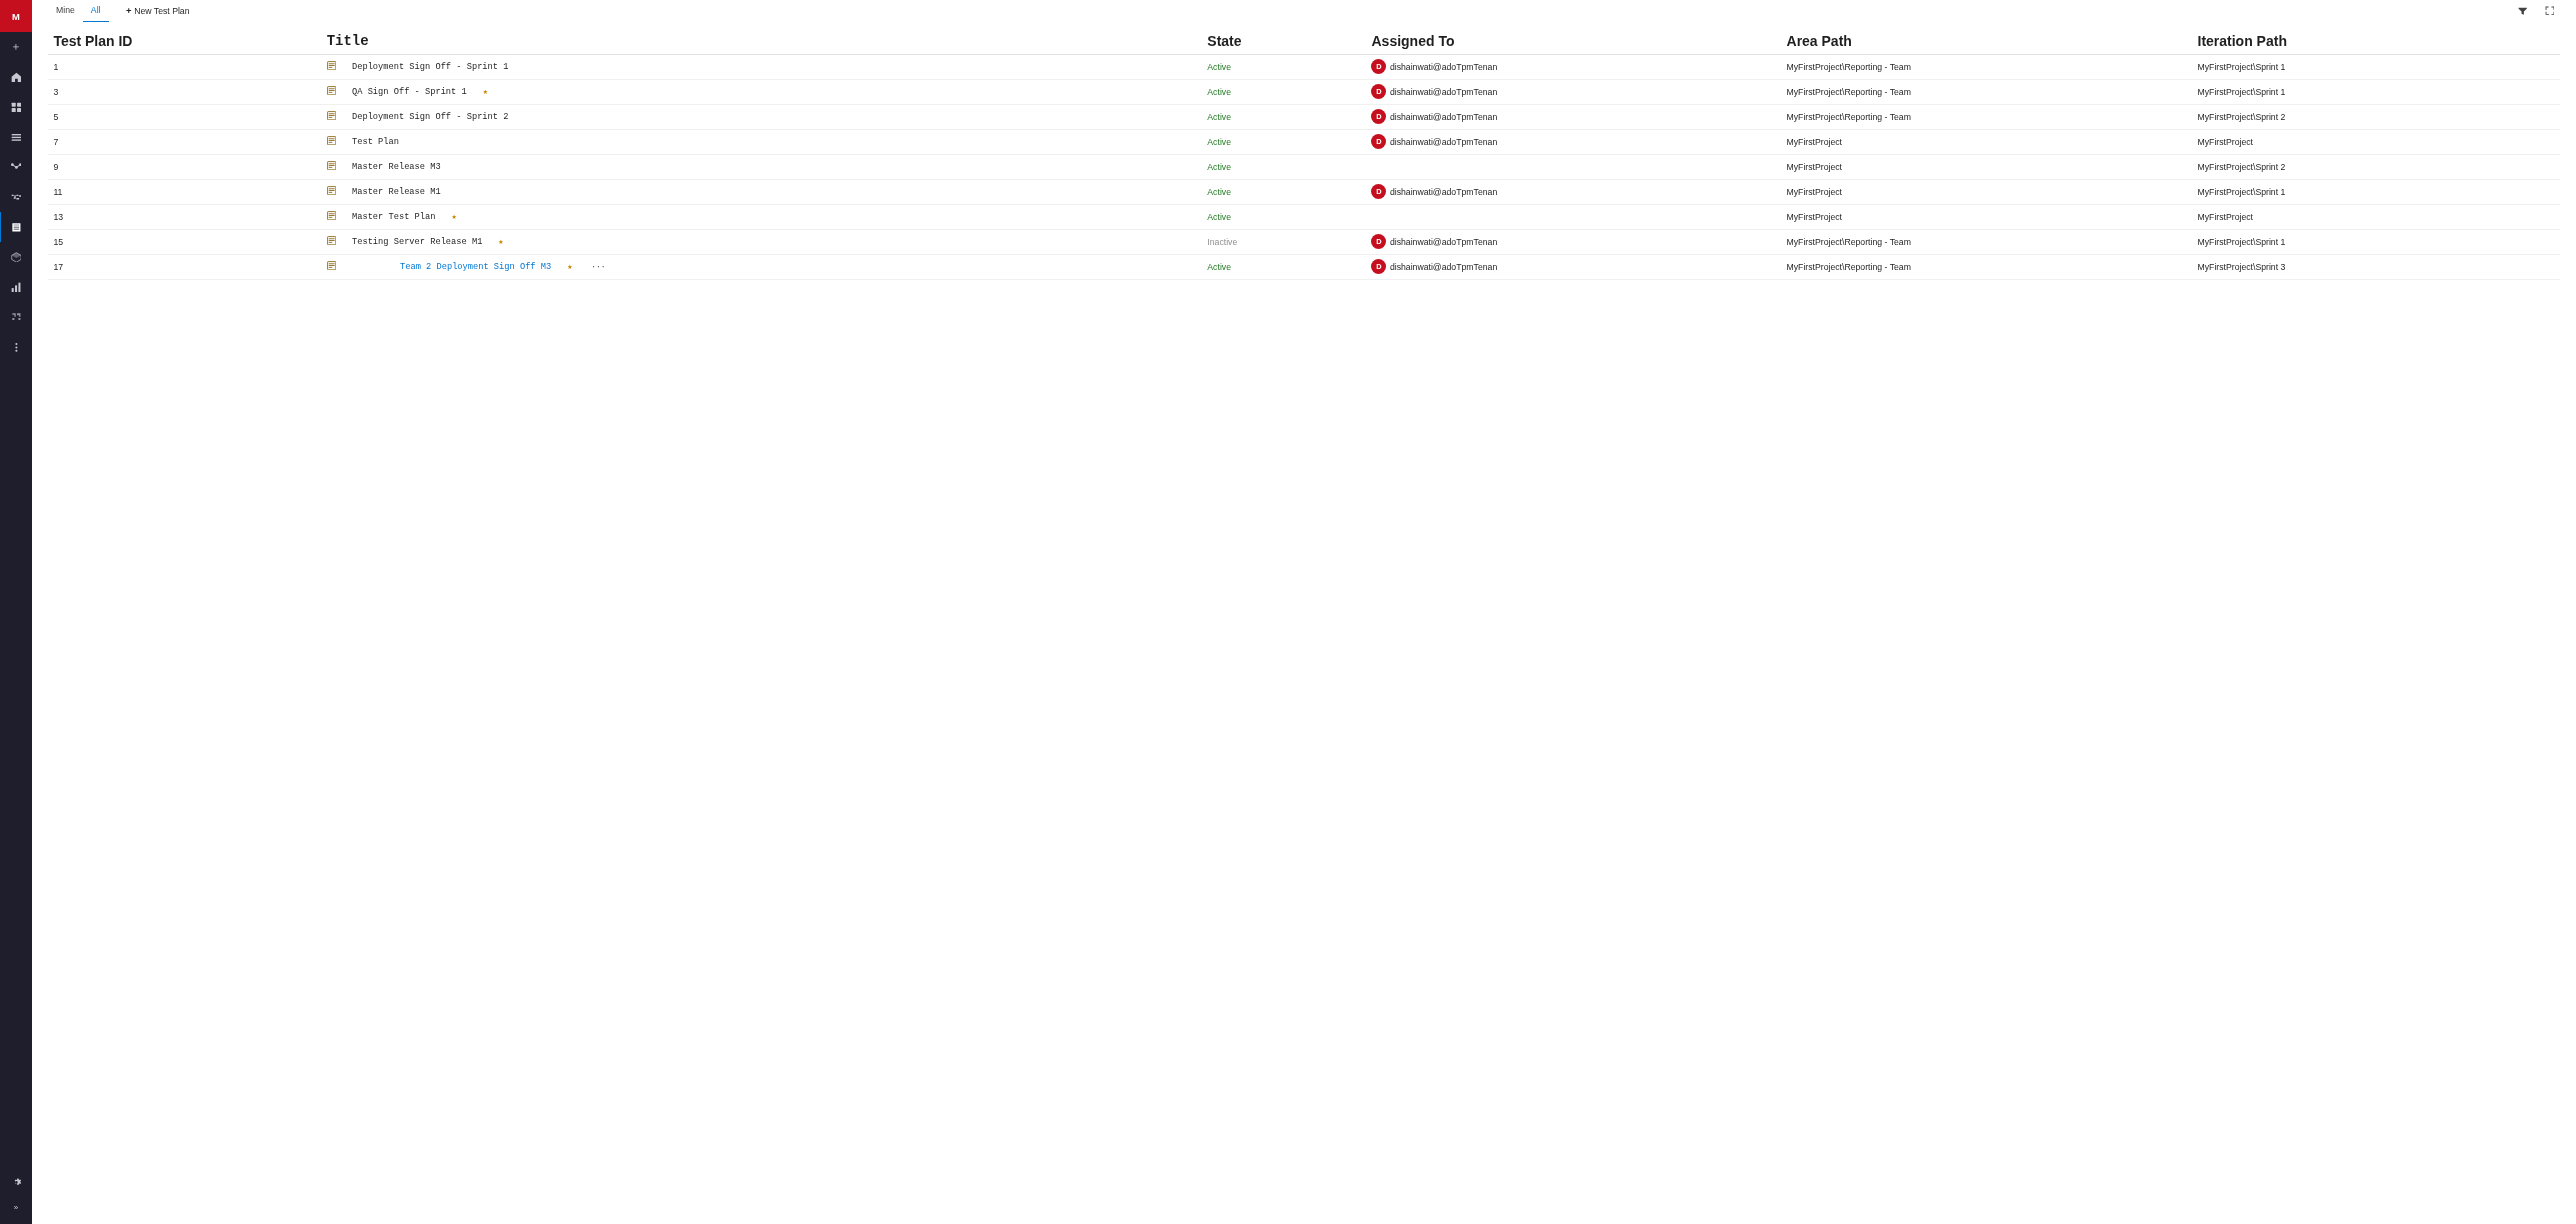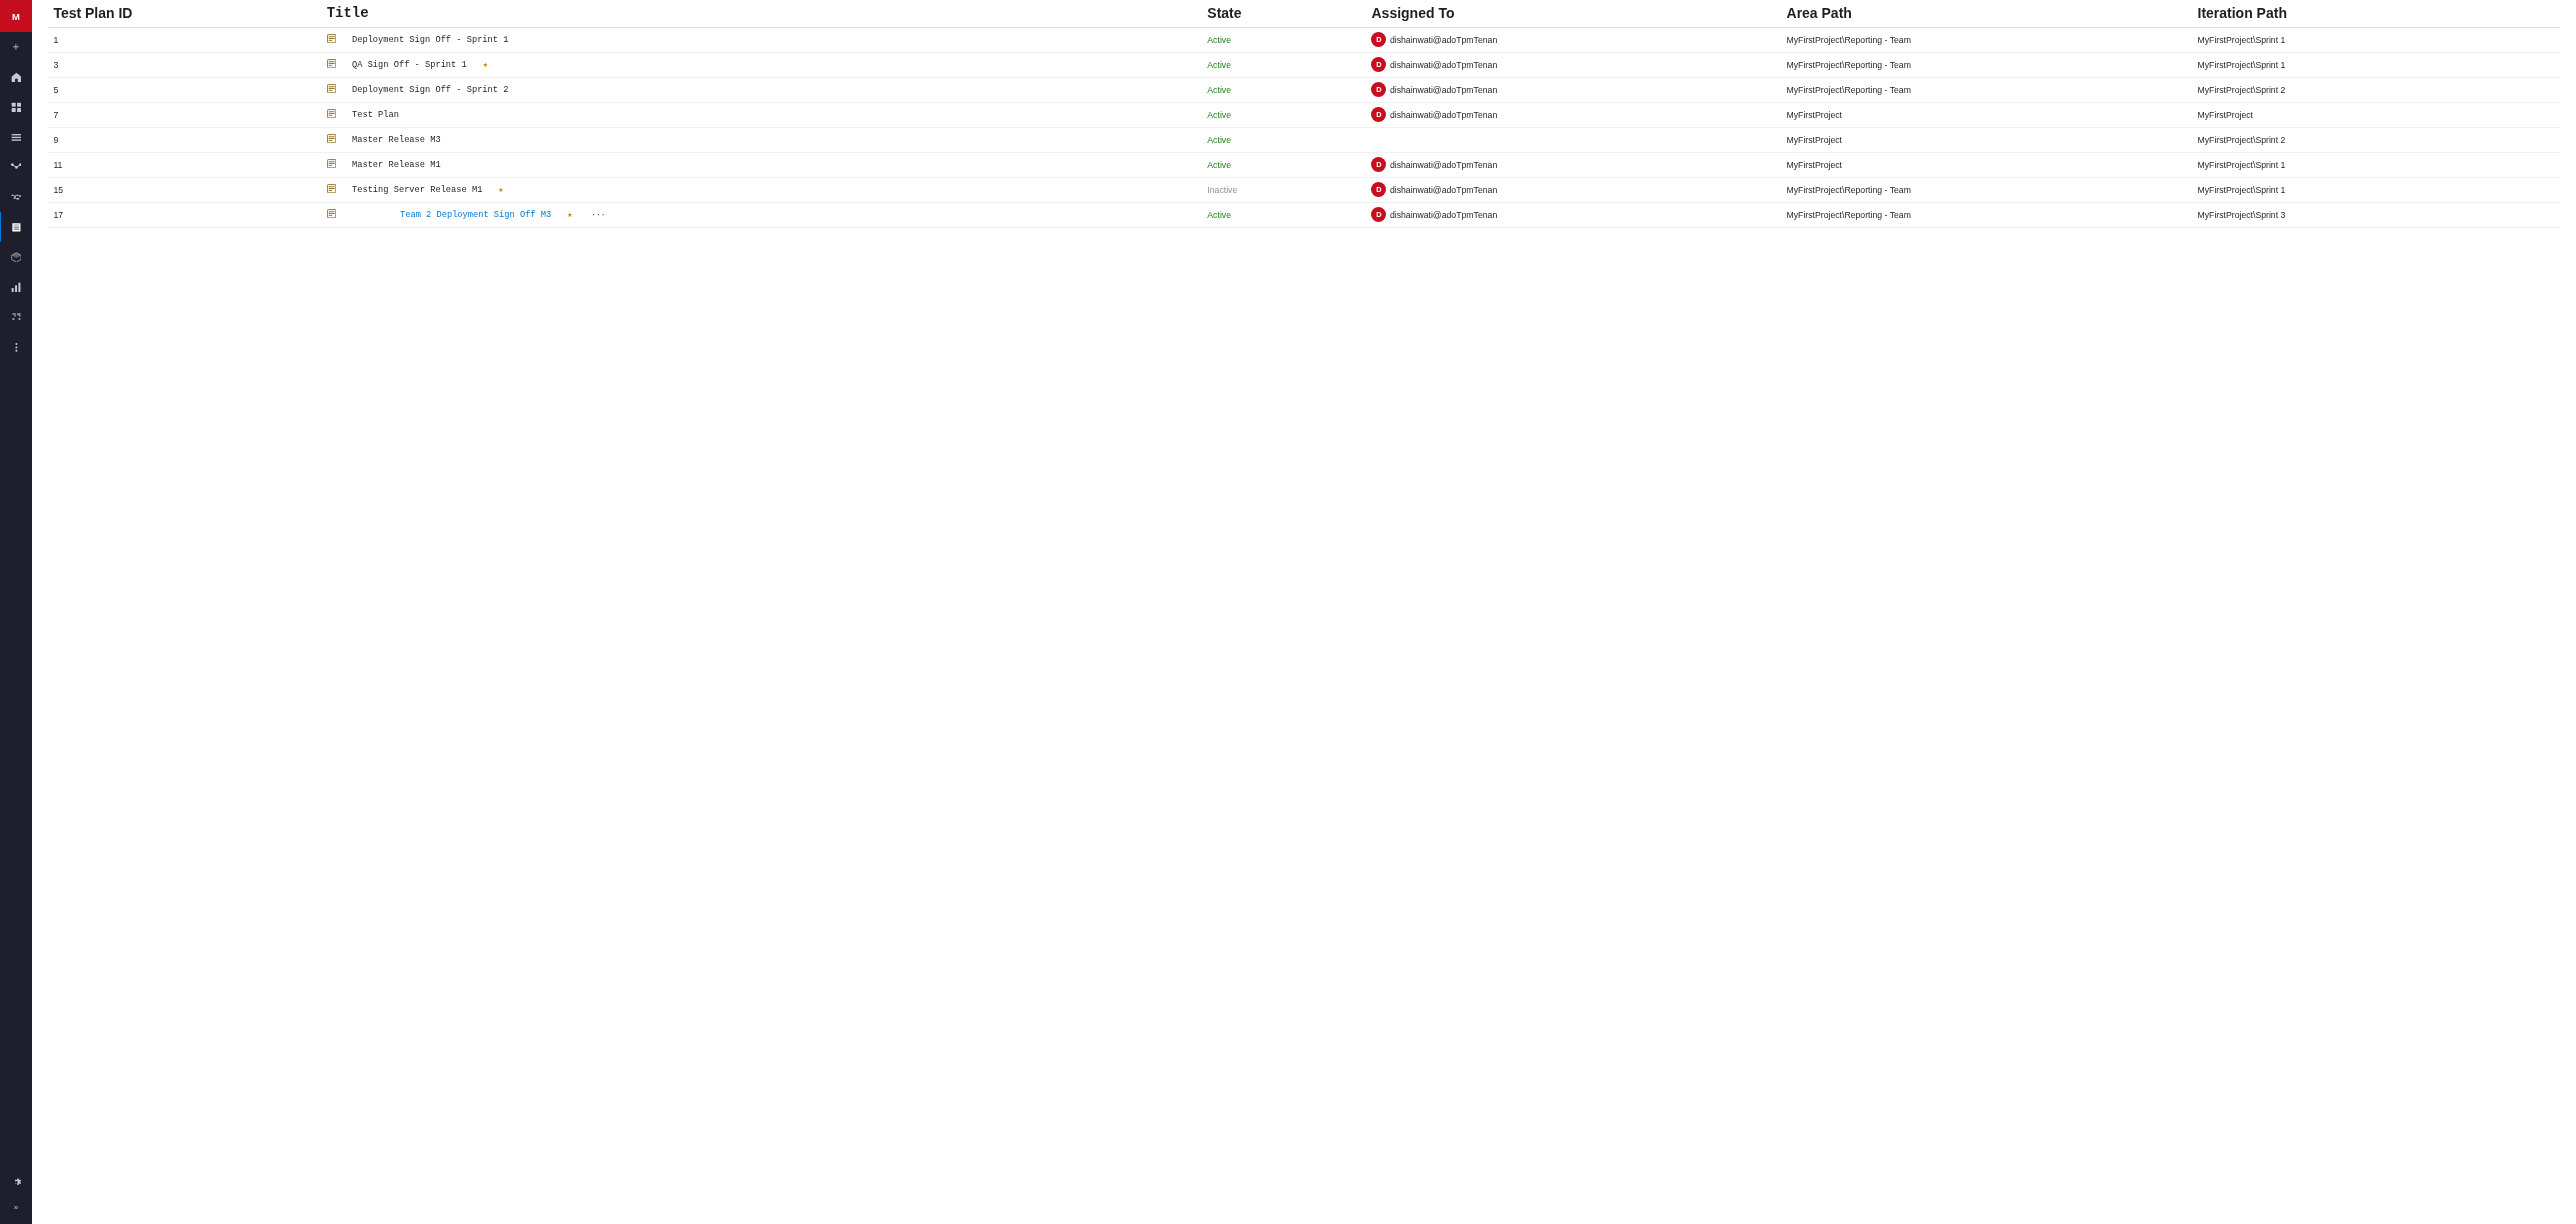--- a/index.html
+++ b/index.html
@@ -298,20 +298,42 @@
       <svg width="10.8" height="10.8" viewBox="0 0 16 16" fill="currentColor">
           <path d="M8 10a2 2 0 100-4 2 2 0 000 4zm5.7-2.5l1.3 1-1 1.7-1.5-.5c-.3.2-.6.4-1 .5l-.2 1.6h-2l-.2-1.6c-.4-.1-.7-.3-1-.5l-1.5.5-1-1.7 1.3-1c0-.2-.1-.3-.1-.5s0-.3.1-.5l-1.3-1 1-1.7 1.5.5c.3-.2.6-.4 1-.5l.2-1.6h2l.2 1.6c.4.1.7.3 1 .5l1.5-.5 1 1.7-1.3 1c0 .2.1.3.1.5s0 .3-.1.5z"></path>
         </svg>
     </div>
     <div class="sidebar-expand">»</div>
   </div>
 </div>
 
 <div class="main">
 
+  <div class="toolbar">
+    <div class="tab-group">
+      <div class="tab">Mine</div>
+      <div class="tab active">All</div>
+    </div>
+    <button class="new-plan-btn">
+      <span style="font-size:9.4px; font-weight:600;">+</span>
+      <span>New Test Plan</span>
+    </button>
+    <div class="toolbar-right">
+      <button class="toolbar-icon-btn">
+        <svg width="9.4" height="9.4" viewBox="0 0 16 16" fill="currentColor">
+            <path d="M1 3h14v1.5l-5 5V15l-4-2V9.5L1 4.5V3z"></path>
+          </svg>
+      </button>
+      <button class="toolbar-icon-btn">
+        <svg width="9.4" height="9.4" viewBox="0 0 16 16" fill="currentColor">
+            <path d="M1 1h5v1.5H2.5V7H1V1zm10 0h5v6h-1.5V2.5H11V1zM1 10h1.5v3.5H7V15H1v-5zm13.5 3.5H11V15h5v-5h-1.5v3.5z"></path>
+          </svg>
+      </button>
+    </div>
+  </div>
 
   <div class="table-container">
     <table>
       <thead>
         <tr>
           <th>Test Plan ID</th>
           <th class="col-title">Title</th>
           <th class="col-state">State</th>
           <th class="col-assigned">Assigned To</th>
           <th class="col-area">Area Path</th>
@@ -447,20 +469,39 @@
             <td>
               <div class="assigned-cell">
                 <span class="avatar-circle">D</span>
                 <span>dishainwati@adoTpmTenan</span>
               </div>
             </td>
             <td>MyFirstProject</td>
             <td>MyFirstProject\Sprint 1</td>
           </tr>
           <tr>
+            <td class="row-id">13</td>
+            <td class="col-title">
+              <div class="row-title-cell">
+                <span class="plan-icon"><svg width="9.4" height="9.4" viewBox="0 0 16 16" fill="#8a6914">
+                    <rect x="1" y="1" width="14" height="14" rx="1" fill="none" stroke="#8a6914" stroke-width="1.5"></rect>
+                    <rect x="3" y="4" width="10" height="1.5" fill="#8a6914"></rect>
+                    <rect x="3" y="7" width="10" height="1.5" fill="#8a6914"></rect>
+                    <rect x="3" y="10" width="6" height="1.5" fill="#8a6914"></rect>
+                  </svg></span>
+                <span class="title-text">Master Test Plan</span>
+                <span class="star-icon">★</span>
+              </div>
+            </td>
+            <td class="state-active">Active</td>
+            <td></td>
+            <td>MyFirstProject</td>
+            <td>MyFirstProject</td>
+          </tr>
+          <tr>
             <td class="row-id">15</td>
             <td class="col-title">
               <div class="row-title-cell">
                 <span class="plan-icon"><svg width="9.4" height="9.4" viewBox="0 0 16 16" fill="#8a6914">
                     <rect x="1" y="1" width="14" height="14" rx="1" fill="none" stroke="#8a6914" stroke-width="1.5"></rect>
                     <rect x="3" y="4" width="10" height="1.5" fill="#8a6914"></rect>
                     <rect x="3" y="7" width="10" height="1.5" fill="#8a6914"></rect>
                     <rect x="3" y="10" width="6" height="1.5" fill="#8a6914"></rect>
                   </svg></span>
                 <span class="title-text">Testing Server Release M1</span>

